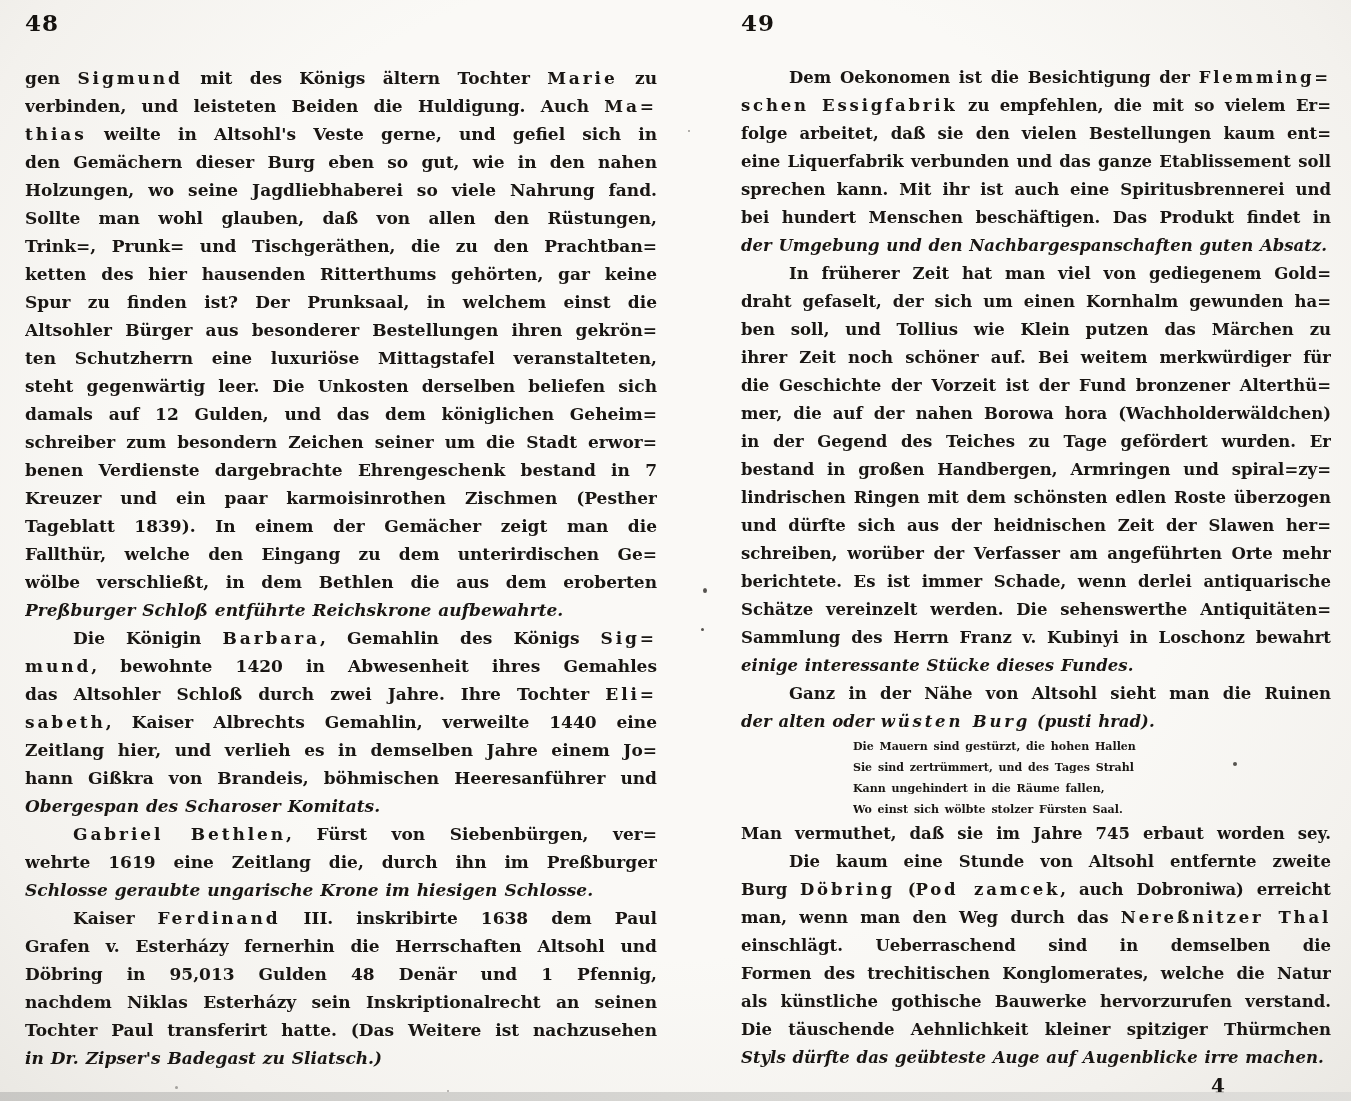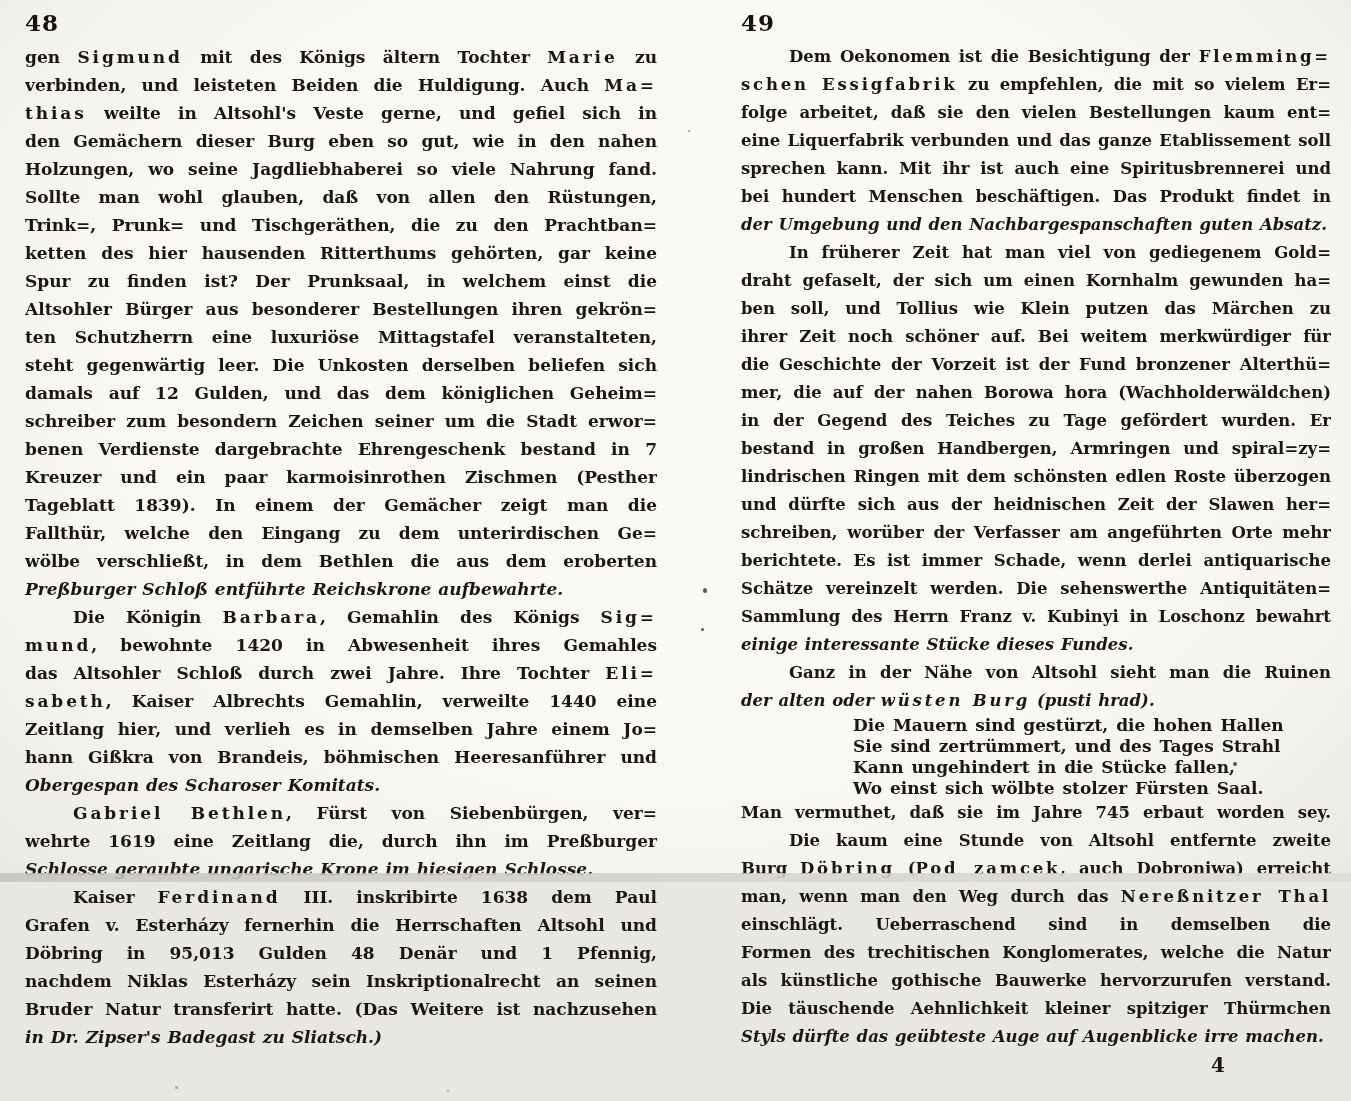--- a/index.html
+++ b/index.html
@@ -2,50 +2,50 @@
 <html><head>
 <meta charset="utf-8">
 <style>
   html,body{margin:0;padding:0;}
   body{
     width:1351px;height:1101px;overflow:hidden;
     font-family:"DejaVu Serif","Liberation Serif",serif;
     background:#e9e7e3;
   }
   #scan{
-    position:relative;width:1351px;height:882px;
+    position:relative;width:1351px;height:1101px;
     background:
       radial-gradient(ellipse at 50% 42%, #faf9f6 55%, #f3f1ed 82%, #eae8e3 100%);
     color:#191613;
   }
   .page{position:absolute;top:8px;}
   #page-left{left:25px;width:632px;}
   #page-right{left:741px;width:590px;}
   .pagenum{
     height:30px;font-size:23px;font-weight:700;letter-spacing:1px;
     line-height:30px;color:#15120f;
   }
   #page-left .pagenum{text-align:left;}
   #page-right .pagenum{text-align:left;}
-  .text-col{margin-top:5px;font-weight:700;}
+  .text-col{margin-top:26px;font-weight:700;}
   #page-left  .text-col{font-size:17px;}
   #page-right .text-col{font-size:16.5px;}
   .para{margin:0;padding:0;}
   .line{
     line-height:28px;height:28px;overflow:hidden;
     text-align:justify;white-space:normal;
     word-spacing:1px;
   }
   .line.just{text-align-last:justify;}
   .line.last{text-align-last:left;font-style:italic;}
   .line.ind{text-indent:48px;}
   .sp{letter-spacing:0.17em;}
   .verse{padding-left:112px;margin:0;}
   .verse .line{
-    font-size:17px;line-height:21px;height:21px;
+    font-size:11px;line-height:21px;height:21px;
     text-align:right;text-align-last:left;word-spacing:2px;
   }
   #signature{
     height:28px;line-height:28px;font-size:20px;font-weight:700;
     text-align:right;padding-right:106px;
   }
   .speck{position:absolute;background:#56534f;border-radius:50%;}
   #speck-a{left:703px;top:588px;width:4px;height:5px;}
   #speck-b{left:701px;top:628px;width:3px;height:3px;}
   #speck-c{left:1233px;top:762px;width:4px;height:4px;}
@@ -100,21 +100,21 @@
         <div class="para">
           <div class="line just ind"><span class="sp">Gabriel Bethlen</span>, Fürst von Siebenbürgen, ver=</div>
           <div class="line just">wehrte 1619 eine Zeitlang die, durch ihn im Preßburger</div>
           <div class="line last">Schlosse geraubte ungarische Krone im hiesigen Schlosse.</div>
         </div>
         <div class="para">
           <div class="line just ind">Kaiser <span class="sp">Ferdinand</span> III. inskribirte 1638 dem Paul</div>
           <div class="line just">Grafen v. Esterházy fernerhin die Herrschaften Altsohl und</div>
           <div class="line just">Döbring in 95,013 Gulden 48 Denär und 1 Pfennig,</div>
           <div class="line just">nachdem Niklas Esterházy sein Inskriptionalrecht an seinen</div>
-          <div class="line just">Bruder Natur transferirt hatte. (Das Weitere ist nachzusehen</div>
+          <div class="line just">Tochter Paul transferirt hatte. (Das Weitere ist nachzusehen</div>
           <div class="line last">in Dr. Zipser's Badegast zu Sliatsch.)</div>
         </div>
       </div>
   </div>
 
   <div class="page" id="page-right">
     <div class="pagenum">49</div>
     <div class="text-col">
         <div class="para">
           <div class="line just ind">Dem Oekonomen ist die Besichtigung der <span class="sp">Flemming=</span></div>
@@ -142,21 +142,21 @@
           <div class="line just">Sammlung des Herrn Franz v. Kubinyi in Loschonz bewahrt</div>
           <div class="line last">einige interessante Stücke dieses Fundes.</div>
         </div>
         <div class="para">
           <div class="line just ind">Ganz in der Nähe von Altsohl sieht man die Ruinen</div>
           <div class="line last">der alten oder <span class="sp">wüsten Burg</span> (pusti hrad).</div>
         </div>
         <div class="para verse">
           <div class="line vline">Die Mauern sind gestürzt, die hohen Hallen</div>
           <div class="line vline">Sie sind zertrümmert, und des Tages Strahl</div>
-          <div class="line vline">Kann ungehindert in die Stücke fallen,</div>
+          <div class="line vline">Kann ungehindert in die Räume fallen,</div>
           <div class="line vline">Wo einst sich wölbte stolzer Fürsten Saal.</div>
         </div>
         <div class="para">
           <div class="line just">Man vermuthet, daß sie im Jahre 745 erbaut worden sey.</div>
         </div>
         <div class="para">
           <div class="line just ind">Die kaum eine Stunde von Altsohl entfernte zweite</div>
           <div class="line just">Burg <span class="sp">Döbring</span> (<span class="sp">Pod zamcek</span>, auch Dobroniwa) erreicht</div>
           <div class="line just">man, wenn man den Weg durch das <span class="sp">Nereßnitzer Thal</span></div>
           <div class="line just">einschlägt. Ueberraschend sind in demselben die wunderbaren</div>

